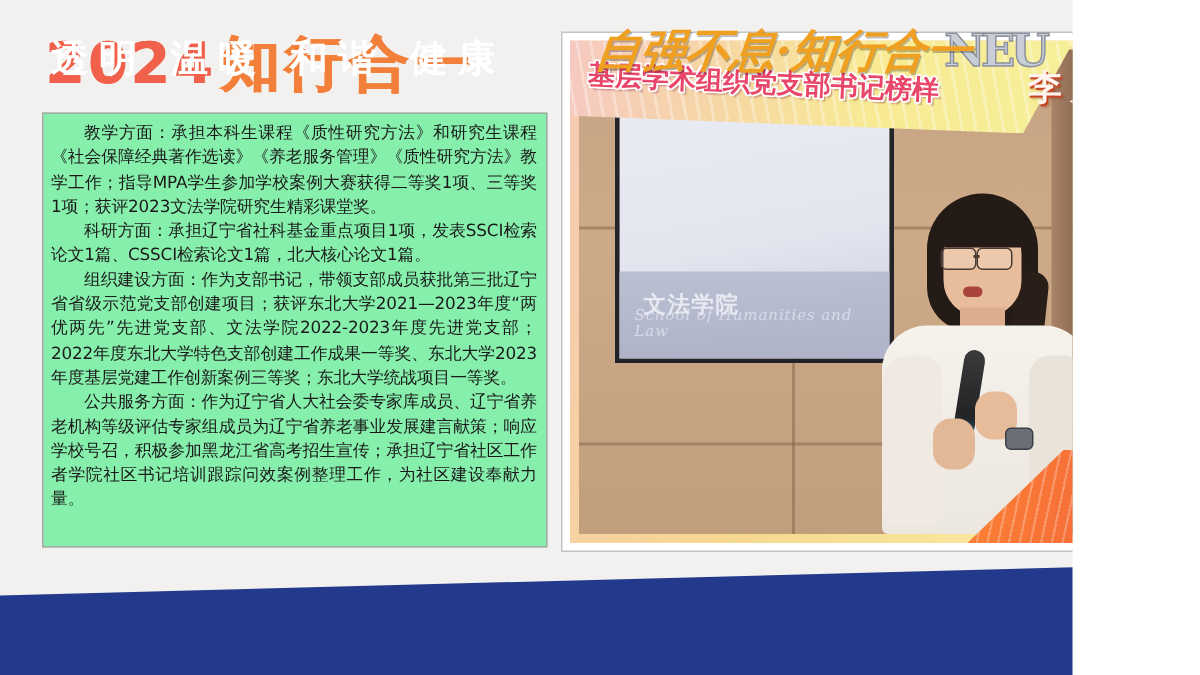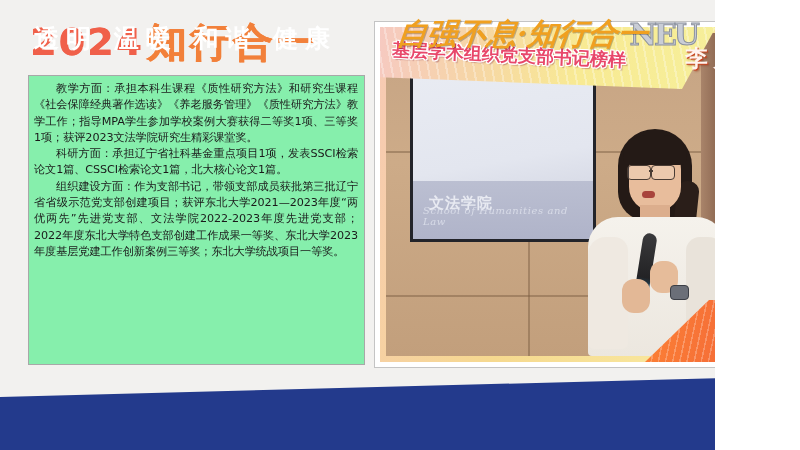--- a/index.html
+++ b/index.html
@@ -307,20 +307,21 @@
 
     <div id="main-title">
       <span class="t-year">2024</span>
       <span class="t-cn">知行合一</span>
     </div>
 
     <div id="bio-panel">
       <p>教学方面：承担本科生课程《质性研究方法》和研究生课程《社会保障经典著作选读》《养老服务管理》《质性研究方法》教学工作；指导MPA学生参加学校案例大赛获得二等奖1项、三等奖1项；获评2023文法学院研究生精彩课堂奖。</p>
       <p>科研方面：承担辽宁省社科基金重点项目1项，发表SSCI检索论文1篇、CSSCI检索论文1篇，北大核心论文1篇。</p>
       <p>组织建设方面：作为支部书记，带领支部成员获批第三批辽宁省省级示范党支部创建项目；获评东北大学2021—2023年度“两优两先”先进党支部、文法学院2022-2023年度先进党支部；2022年度东北大学特色支部创建工作成果一等奖、东北大学2023年度基层党建工作创新案例三等奖；东北大学统战项目一等奖。</p>
+      <p>公共服务方面：作为辽宁省人大社会委专家库成员、辽宁省养老机构等级评估专家组成员为辽宁省养老事业发展建言献策；响应学校号召，积极参加黑龙江省高考招生宣传；承担辽宁省社区工作者学院社区书记培训跟踪问效案例整理工作，为社区建设奉献力量。</p>
     </div>
   </div>
 
   <div id="photo-card">
     <div id="photo-inner">
 
       <div id="photo">
         <div class="wall-a"></div>
         <div class="wall-seam-h" style="top:118px;"></div>
         <div class="wall-seam-h" style="top:262px;"></div>

